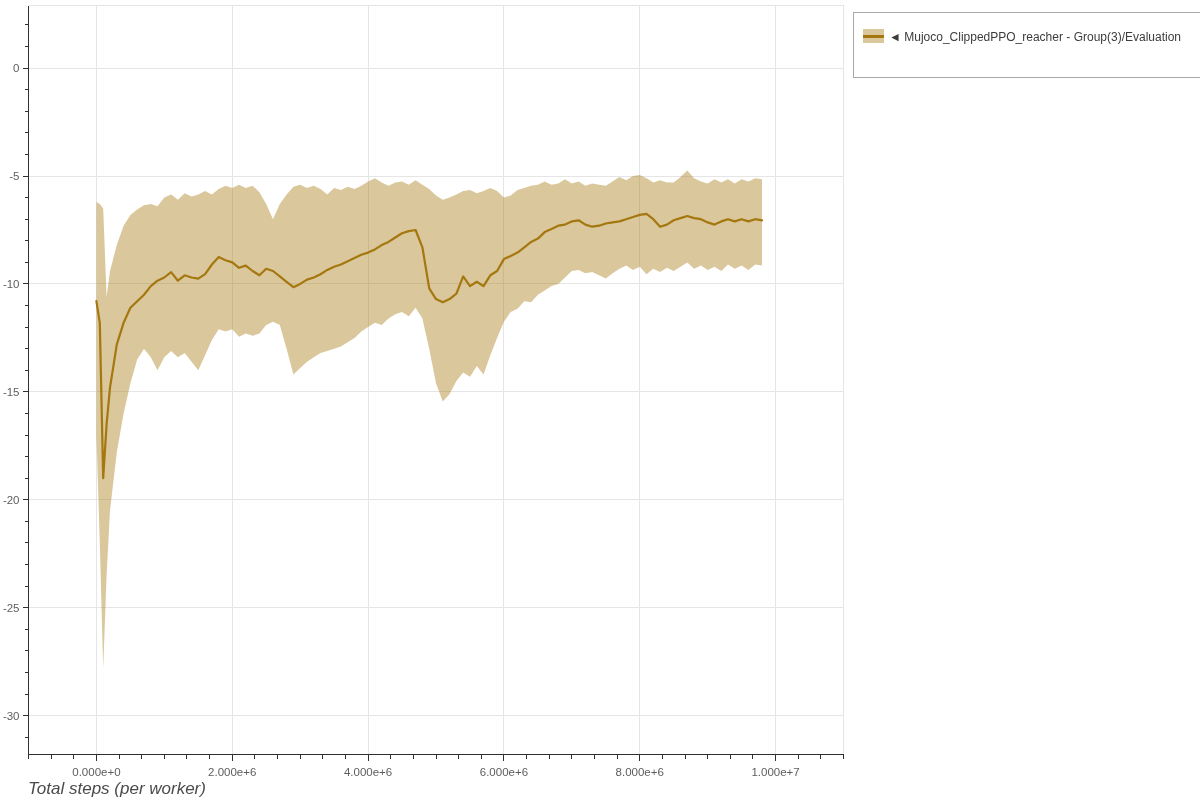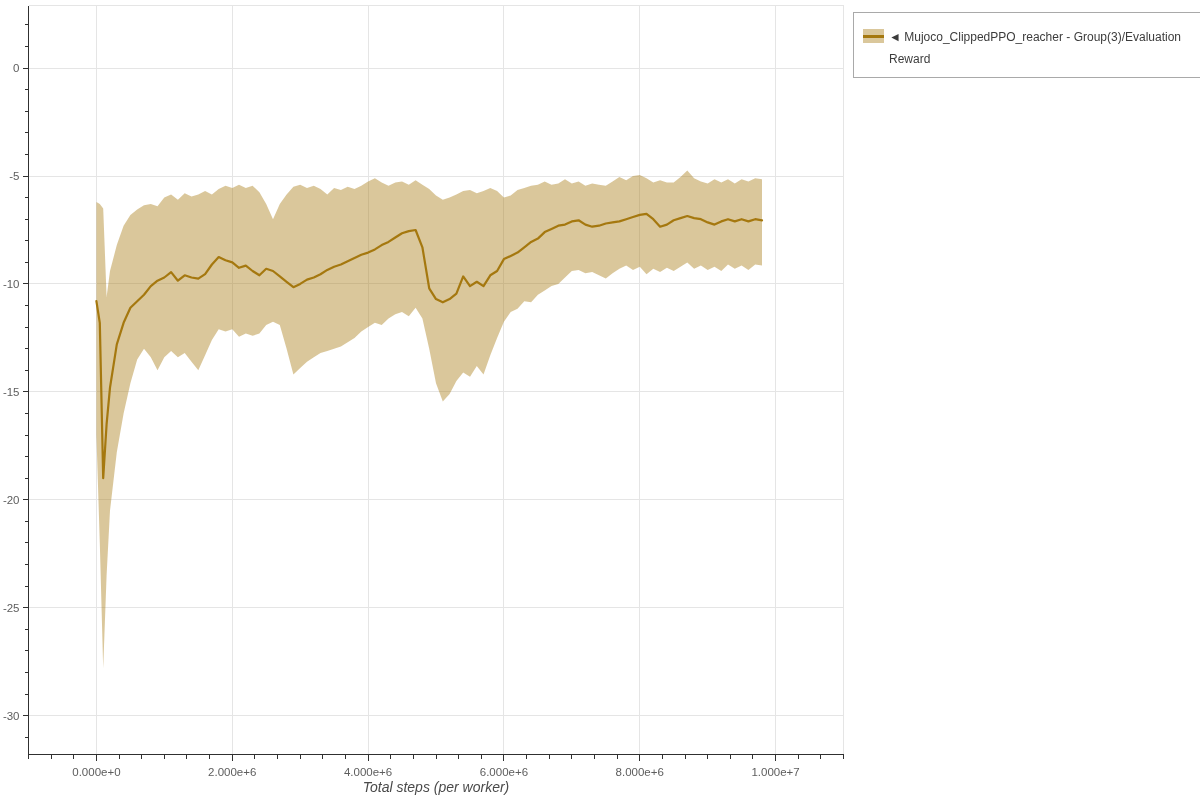--- a/index.html
+++ b/index.html
@@ -5,21 +5,21 @@
   html,body { margin:0; padding:0; background:#ffffff; }
   .app {
     position:relative; width:1200px; height:800px;
     background:#ffffff; overflow:hidden;
     font-family:"Liberation Sans", sans-serif;
   }
   #chart-svg { position:absolute; left:0; top:0; }
   #chart-svg text.tick-label { font-size:11.5px; fill:#5d5d5d; }
   .x-axis-title {
     position:absolute; left:28px; top:779px; width:816px;
-    text-align:center; font-size:14px; font-style:italic; color:#4a4a4a;
+    font-size:17px; font-style:italic; color:#4a4a4a;
   }
   .legend {
     position:absolute; left:853px; top:12px; width:398px; height:66px;
     box-sizing:border-box; background:#ffffff;
     border:1px solid #a9a9a9; padding:13px 10px 9px 9px;
   }
   .legend-item { display:flex; align-items:flex-start; cursor:pointer; }
   .swatch {
     position:relative; flex:0 0 auto; width:21px; height:14px; margin-top:3px;
     background:rgba(168,122,16,0.42);
@@ -148,18 +148,17 @@
 
   <div class="x-axis-title">Total steps (per worker)</div>
 
   <div class="legend">
     <div class="legend-item">
       <span class="swatch">
         <span class="swatch-line"></span>
       </span>
       <span class="legend-text">
         <div>◄ Mujoco_ClippedPPO_reacher - Group(3)/Evaluation</div>
-        <div>Reward</div>
       </span>
     </div>
   </div>
 
 </div>
 
 </body></html>

